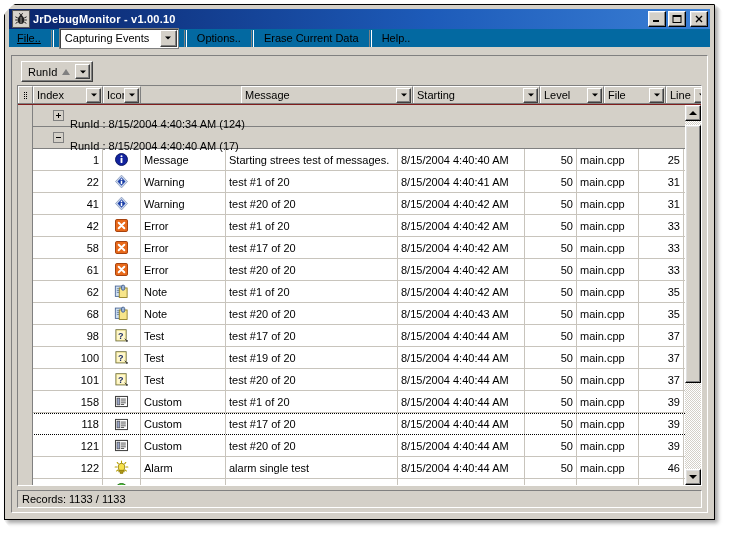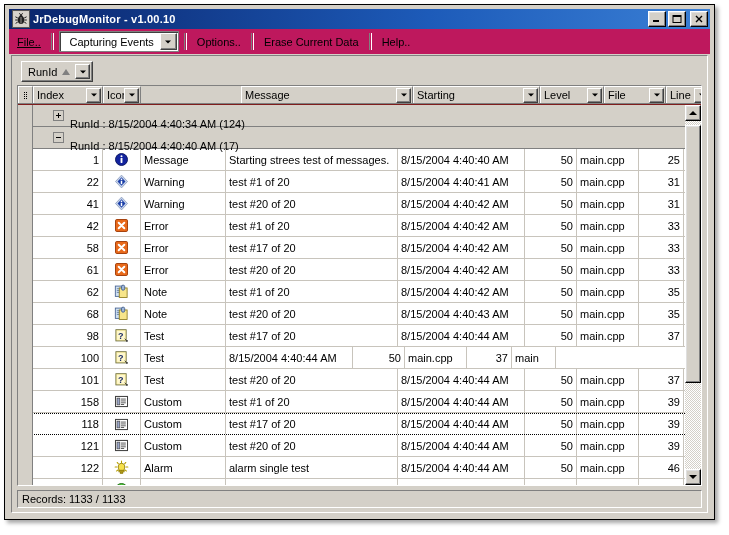--- a/index.html
+++ b/index.html
@@ -1,19 +1,20 @@
 <!DOCTYPE html>
 <html><head>
 <meta charset="utf-8">
 <style>
   html,body{margin:0;padding:0;background:#ffffff;}
   body{font-family:"Liberation Sans",sans-serif;-webkit-font-smoothing:none;}
   #app{
     position:relative;width:729px;height:535px;overflow:hidden;
     background:#ffffff;
+    border-radius:30px;
   }
   
   .window{
     position:absolute;left:4px;top:4px;width:711px;height:516px;
     background:#d4d0c8;
     border:1px solid #000;
     box-sizing:border-box;
     box-shadow:3px 3px 4px rgba(0,0,0,.35);
   }
   .win-inner{
@@ -44,23 +45,23 @@
     width:16px;height:14px;background:#d4d0c8;
     border-top:1px solid #fff;border-left:1px solid #fff;
     border-right:1px solid #000;border-bottom:1px solid #000;
     box-shadow:inset -1px -1px 0 #808080,inset 1px 1px 0 #dfdfdf;
     position:relative;cursor:default;
   }
   .win-btn svg{position:absolute;left:50%;top:50%;transform:translate(-50%,-50%);}
   .win-btn.close{margin-left:2px;}
   
   .menubar{
-    position:absolute;left:2px;top:22px;right:2px;height:25px;
-    background:#be185d;display:flex;align-items:center;
-    font-size:11px;color:#000;text-align:right;
+    position:absolute;left:2px;top:22px;right:2px;height:18px;
+    background:#0369a1;display:flex;align-items:center;
+    font-size:11px;color:#000;
   }
   .menu-item{
     padding:3px 7px;margin:0 1px;white-space:nowrap;cursor:default;
   }
   .menu-sep{
     width:1px;height:17px;margin:0 2px;
     border-left:1px solid #808080;border-right:1px solid #fff;
   }
   .combo{
     display:flex;align-items:center;height:19px;background:#fff;
@@ -575,20 +576,21 @@
                   <div class="cell num" style="width: 70px; flex: 0 0 auto;">100</div>
                   <div class="cell ico" style="width: 38px; flex: 0 0 auto;">
                     <svg class="ig" viewBox="0 0 16 16" width="15" height="15">
                       <rect x="2" y="1.8" width="11" height="12" fill="#fbf0a8" stroke="#6b6b3a" stroke-width="0.9"></rect>
                       <rect x="3.4" y="3.2" width="8.2" height="9.2" fill="#fff8cf" stroke="none"></rect>
                       <text x="7.3" y="11.3" font-family="Liberation Sans, sans-serif" font-size="9.6" font-weight="bold" fill="#1c2d66" text-anchor="middle">?</text>
                       <path d="M11.4 11.4 L14.2 14.2 M14.2 14.2 L13 14.4 M14.2 14.2 L14.4 13" stroke="#303030" stroke-width="0.9" fill="none"></path>
                     </svg>
                   </div>
                   <div class="cell" style="width: 85px; flex: 0 0 auto;">Test</div>
+                  <div class="cell" style="width: 172px; flex: 0 0 auto;">test #19 of 20</div>
                   <div class="cell" style="width: 127px; flex: 0 0 auto;">8/15/2004 4:40:44 AM</div>
                   <div class="cell num" style="width: 52px; flex: 0 0 auto;">50</div>
                   <div class="cell" style="width: 62px; flex: 0 0 auto;">main.cpp</div>
                   <div class="cell num" style="width: 45px; flex: 0 0 auto;">37</div>
                   <div class="cell" style="width: 44px; flex: 0 0 auto;">main</div>
                 </div>
                 <div class="row">
                   <div class="cell gut"></div>
                   <div class="cell num" style="width: 70px; flex: 0 0 auto;">101</div>
                   <div class="cell ico" style="width: 38px; flex: 0 0 auto;">

